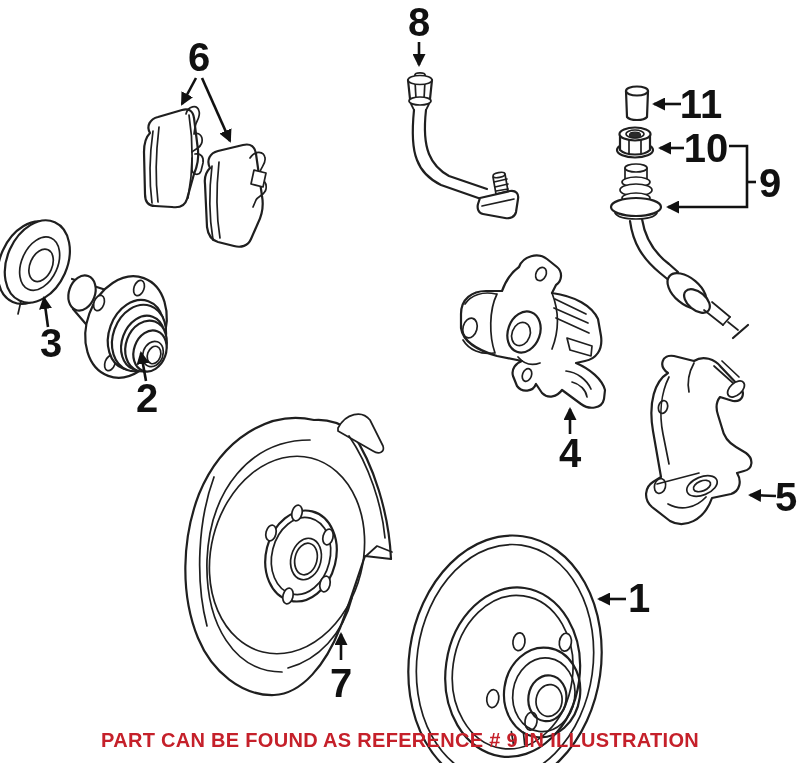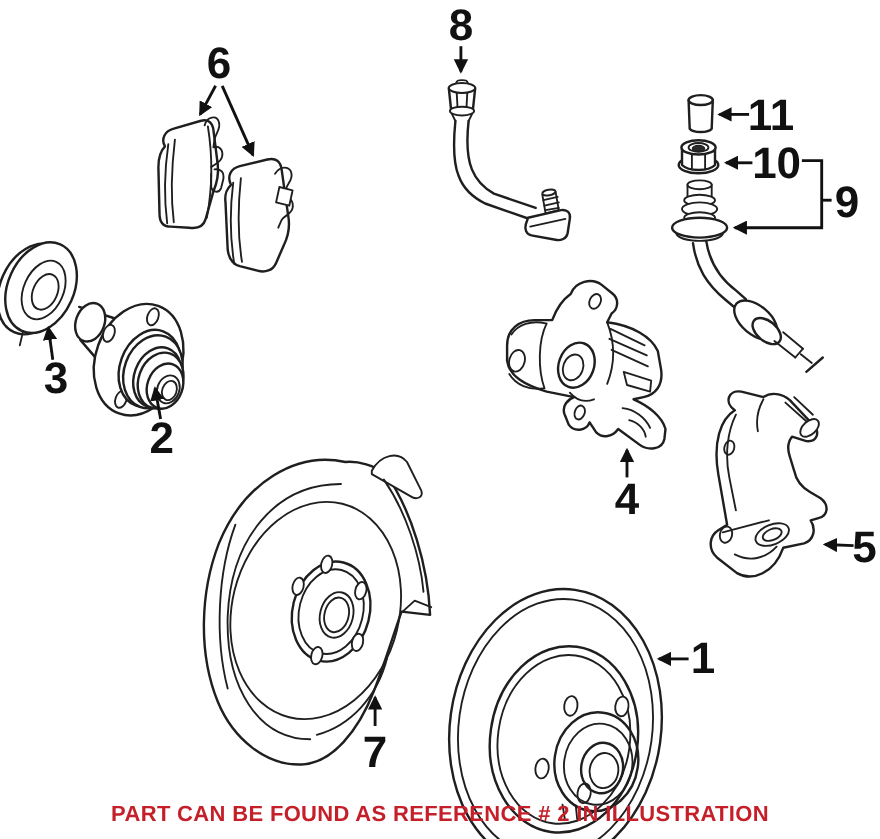--- a/index.html
+++ b/index.html
@@ -244,14 +244,14 @@
       <path class="arrow" d="M684,148 L660,148" marker-end="url(#arw)"></path>
       <text class="callout-num" x="706" y="162">10</text>
     </g>
     <g>
       <path class="arrow" d="M681,104 L654,104" marker-end="url(#arw)"></path>
       <text class="callout-num" x="701" y="118">11</text>
     </g>
   </g>
 </svg>
 
-<div class="caption" style="color: rgb(197, 32, 42);">PART CAN BE FOUND AS REFERENCE # 2 IN ILLUSTRATION</div>
+<div class="caption" style="color: rgb(197, 32, 42);">PART CAN BE FOUND AS REFERENCE # 9 IN ILLUSTRATION</div>
 </div>
 
 </body></html>

